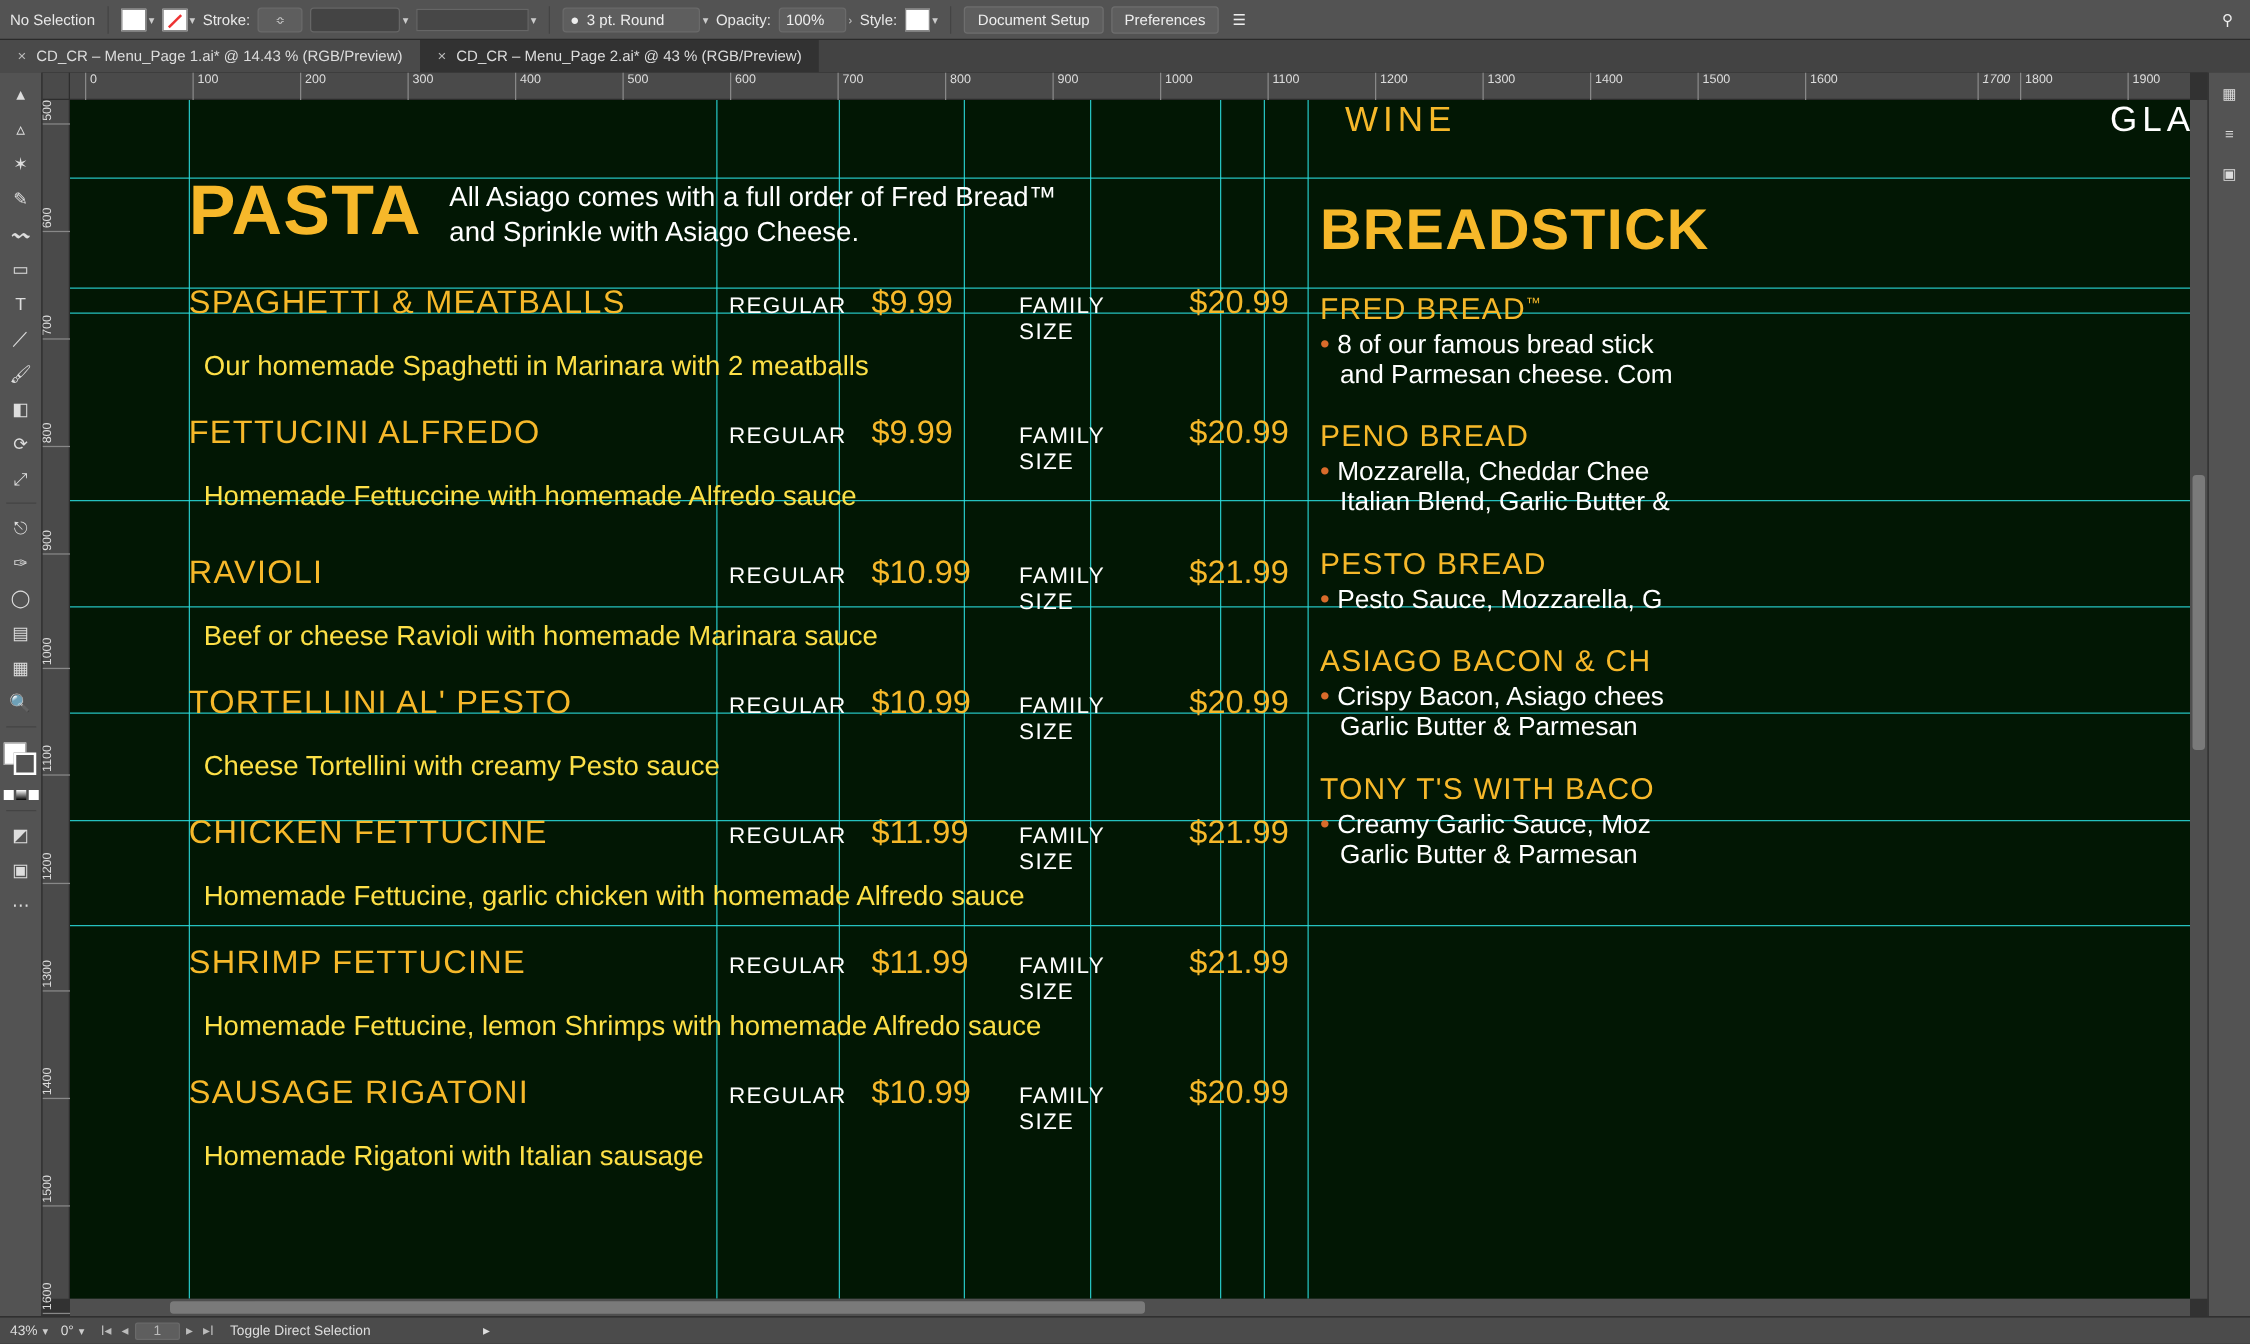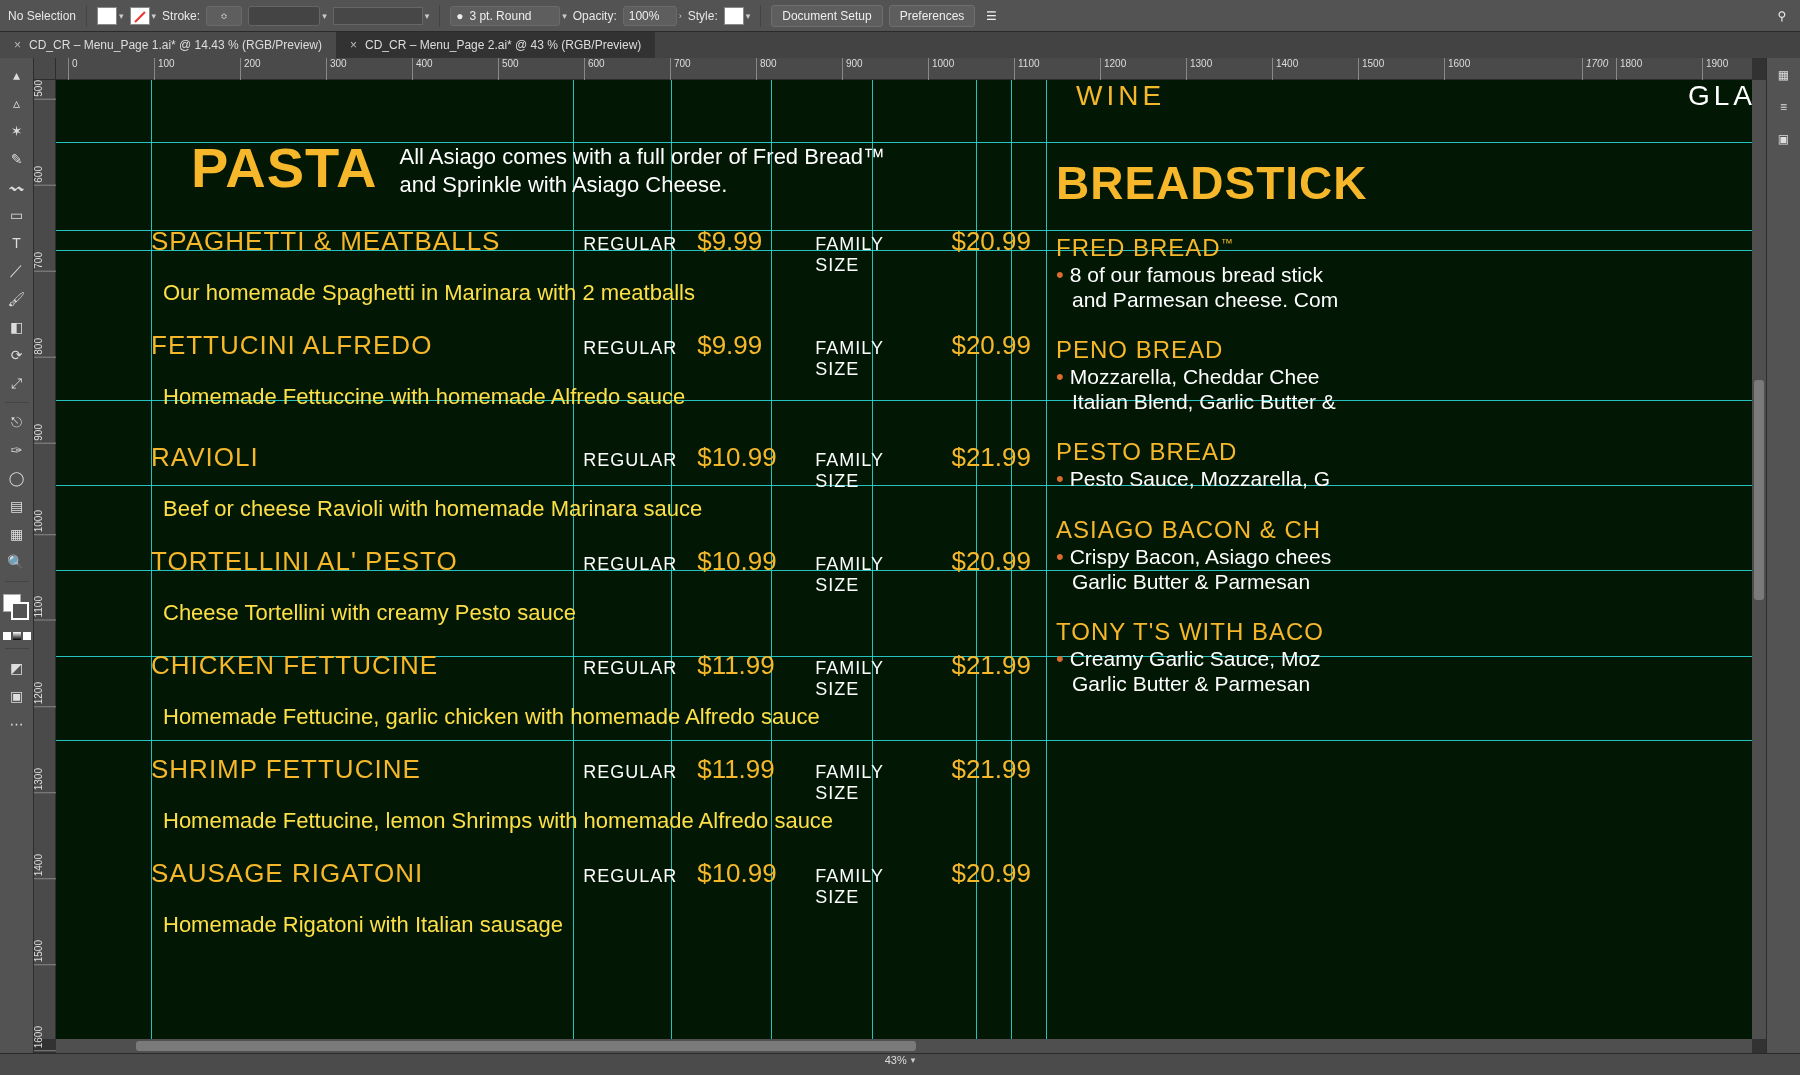--- a/index.html
+++ b/index.html
@@ -70,21 +70,21 @@
 .price{color:#f6b82a;font-size:26px;font-weight:400;}
 .bullet{color:#d96b2b;font-size:22px;margin-right:6px;}
 .row{display:flex;gap:20px;align-items:baseline;}
 .tm{font-size:12px;vertical-align:super;color:#f6b82a;}
 .breads .bname{color:#f6b82a;font-size:24px;letter-spacing:1px;}
 .breads .bdesc{color:#fff;font-size:21px;font-weight:300;}
 .right-head{color:#f6b82a;font-size:28px;letter-spacing:4px;}
 .right-bighead{color:#f6b82a;font-size:46px;font-weight:600;letter-spacing:1px;}
 
 
-.status{position:absolute;left:0;right:0;bottom:0;height:22px;background:#4b4b4b;display:flex;align-items:center;padding:0 8px;gap:10px;color:#ddd;font-size:11px;border-top:1px solid #2a2a2a;flex-direction:column;}
+.status{position:absolute;left:0;right:0;bottom:0;height:22px;background:#4b4b4b;display:flex;align-items:center;padding:0 8px;gap:10px;color:#ddd;font-size:11px;border-top:1px solid #2a2a2a;}
 .status .fld{display:flex;align-items:center;gap:4px;}
 .status .nav{display:flex;align-items:center;gap:2px;}
 .status .nav span{padding:0 3px;color:#bbb;}
 </style>
 </head>
 <body>
 
 <div class="ctrlbar">
   <span class="lbl">No Selection</span>
   <div class="vsep"></div>
@@ -238,21 +238,21 @@
       <div class="guide-v" style="left:95px"></div>
       <div class="guide-v" style="left:517px"></div>
       <div class="guide-v" style="left:615px"></div>
       <div class="guide-v" style="left:715px"></div>
       <div class="guide-v" style="left:816px"></div>
       <div class="guide-v" style="left:920px"></div>
       <div class="guide-v" style="left:955px"></div>
       <div class="guide-v" style="left:990px"></div>
 
       <div class="menu-col" style="left:95px;top:55px;width:880px;">
-        <div style="display:flex;align-items:flex-start;gap:22px;padding-left:40px;">
+        <div style="display:flex;align-items:center;gap:22px;">
           <div class="heading pasta-h">PASTA</div>
           <div style="margin-top:8px">
             <div class="sub">All Asiago comes with a full order of Fred Bread™</div>
             <div class="sub">and Sprinkle with Asiago Cheese.</div>
           </div>
         </div>
         <div id="pasta-list" style="margin-top:26px">
             <div style="margin-bottom: 24px;">
               <div class="row">
                 <div class="item-name" style="width:420px">SPAGHETTI &amp; MEATBALLS</div>

